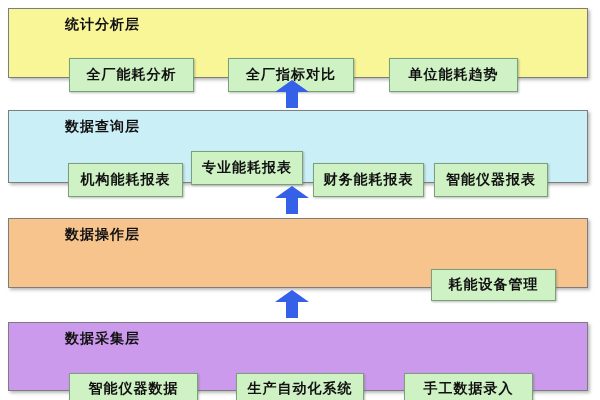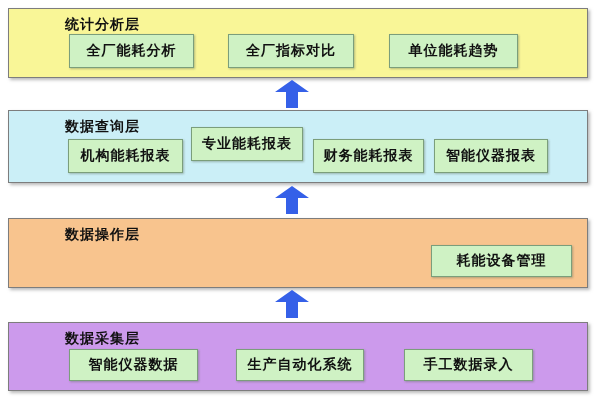--- a/index.html
+++ b/index.html
@@ -11,21 +11,21 @@
   .band-title{position:absolute;left:20px;top:7px;font-size:14px;font-weight:bold;
         color:#111;letter-spacing:1px;white-space:nowrap;margin-left:36px;}
   .layer-analysis  {top:8px;  height:70px;background:#f9f697;}
   .layer-query     {top:110px;height:73px;background:#cbeff7;}
   .layer-operation {top:218px;height:70px;background:#f8c48e;padding-left:32px;}
   .layer-collection{top:322px;height:69px;background:#cc9aec;}
   .gbox{position:absolute;background:#cff2c4;border:1px solid #7b9e7b;
         box-shadow:1px 1px 2px rgba(90,110,90,0.45);
         display:flex;align-items:center;justify-content:center;
         font-size:14px;font-weight:bold;color:#111;letter-spacing:1px;
-        white-space:nowrap;box-sizing:border-box;}
+        white-space:nowrap;box-sizing:border-box;margin-top:24px;}
   .up-arrow{position:absolute;left:274px;width:36px;height:28px;}
 </style>
 </head>
 <body>
 
 <div id="diagram">
 
   <div class="band layer-analysis">
     <span class="band-title">统计分析层</span>
     <div class="gbox" style="left:60px;top:25px;width:125px;height:34px;">全厂能耗分析</div>
@@ -36,21 +36,21 @@
   <div class="band layer-query">
     <span class="band-title">数据查询层</span>
     <div class="gbox" style="left:59px;top:28px;width:115px;height:34px;">机构能耗报表</div>
     <div class="gbox" style="left:182px;top:16px;width:112px;height:34px;">专业能耗报表</div>
     <div class="gbox" style="left:304px;top:28px;width:111px;height:34px;">财务能耗报表</div>
     <div class="gbox" style="left:425px;top:28px;width:114px;height:34px;">智能仪器报表</div>
   </div>
 
   <div class="band layer-operation">
     <span class="band-title">数据操作层</span>
-    <div class="gbox" style="left:422px;top:26px;width:141px;height:32px;">耗能设备管理</div>
+    <div class="gbox" style="left:422px;top:26px;width:125px;height:32px;">耗能设备管理</div>
   </div>
 
   <div class="band layer-collection">
     <span class="band-title">数据采集层</span>
     <div class="gbox" style="left:60px;top:26px;width:129px;height:32px;">智能仪器数据</div>
     <div class="gbox" style="left:227px;top:26px;width:128px;height:32px;">生产自动化系统</div>
     <div class="gbox" style="left:395px;top:26px;width:129px;height:32px;">手工数据录入</div>
   </div>
 
   <svg class="up-arrow" style="top:80px;" viewBox="0 0 36 28">

